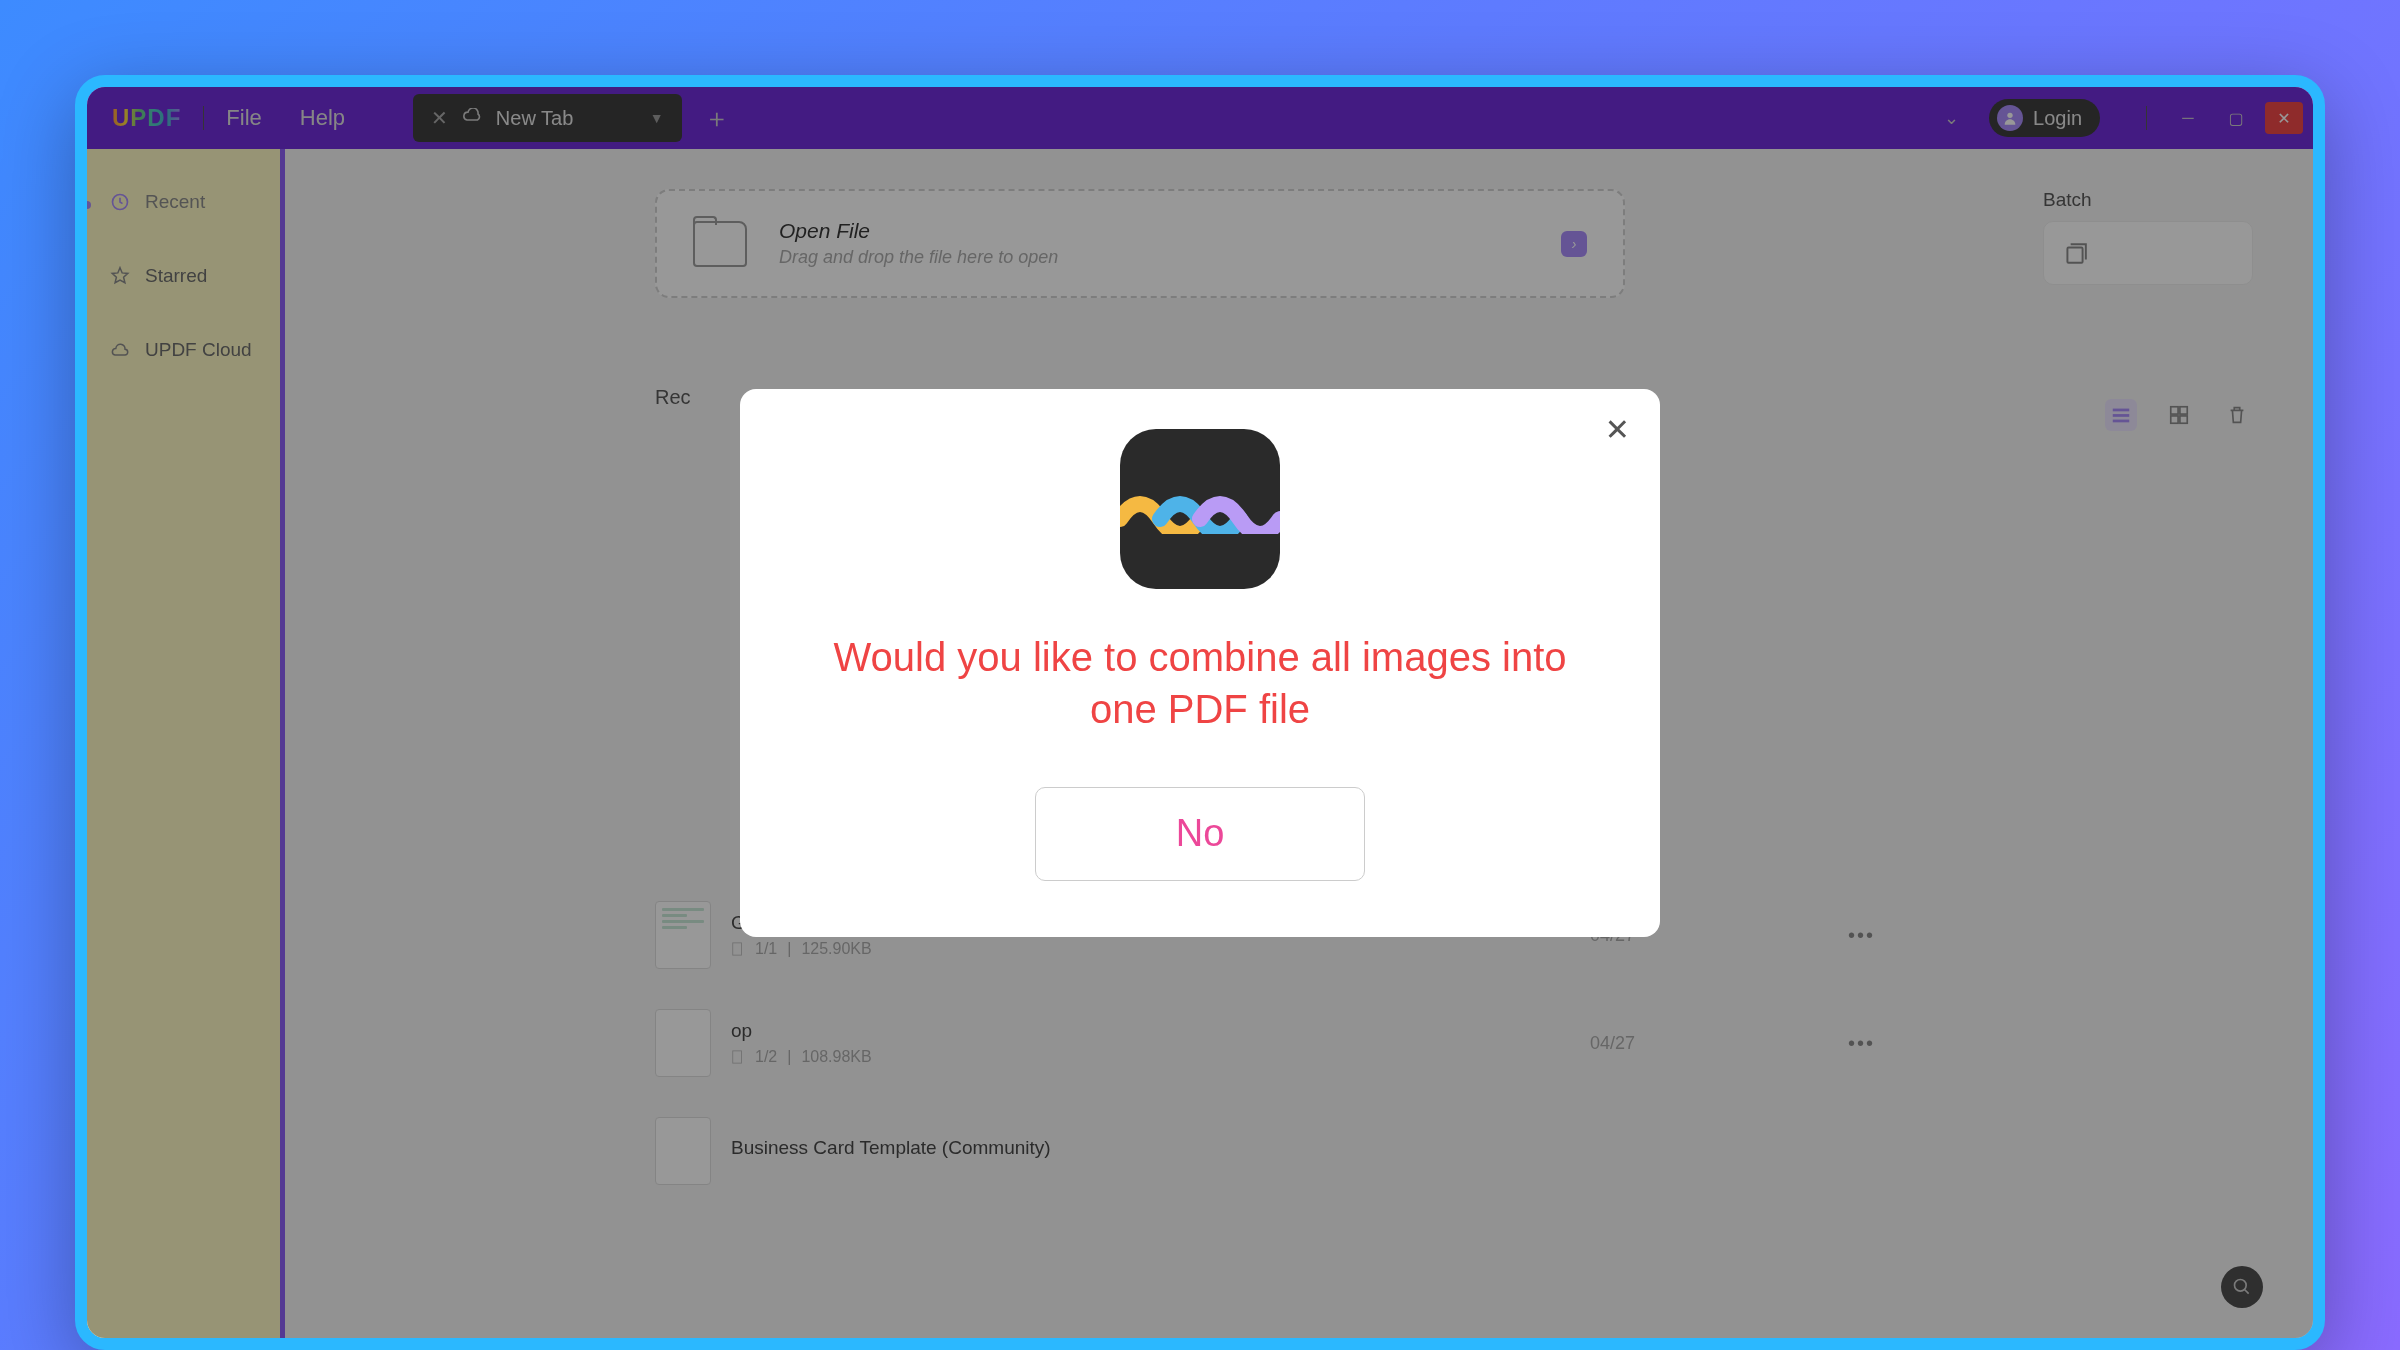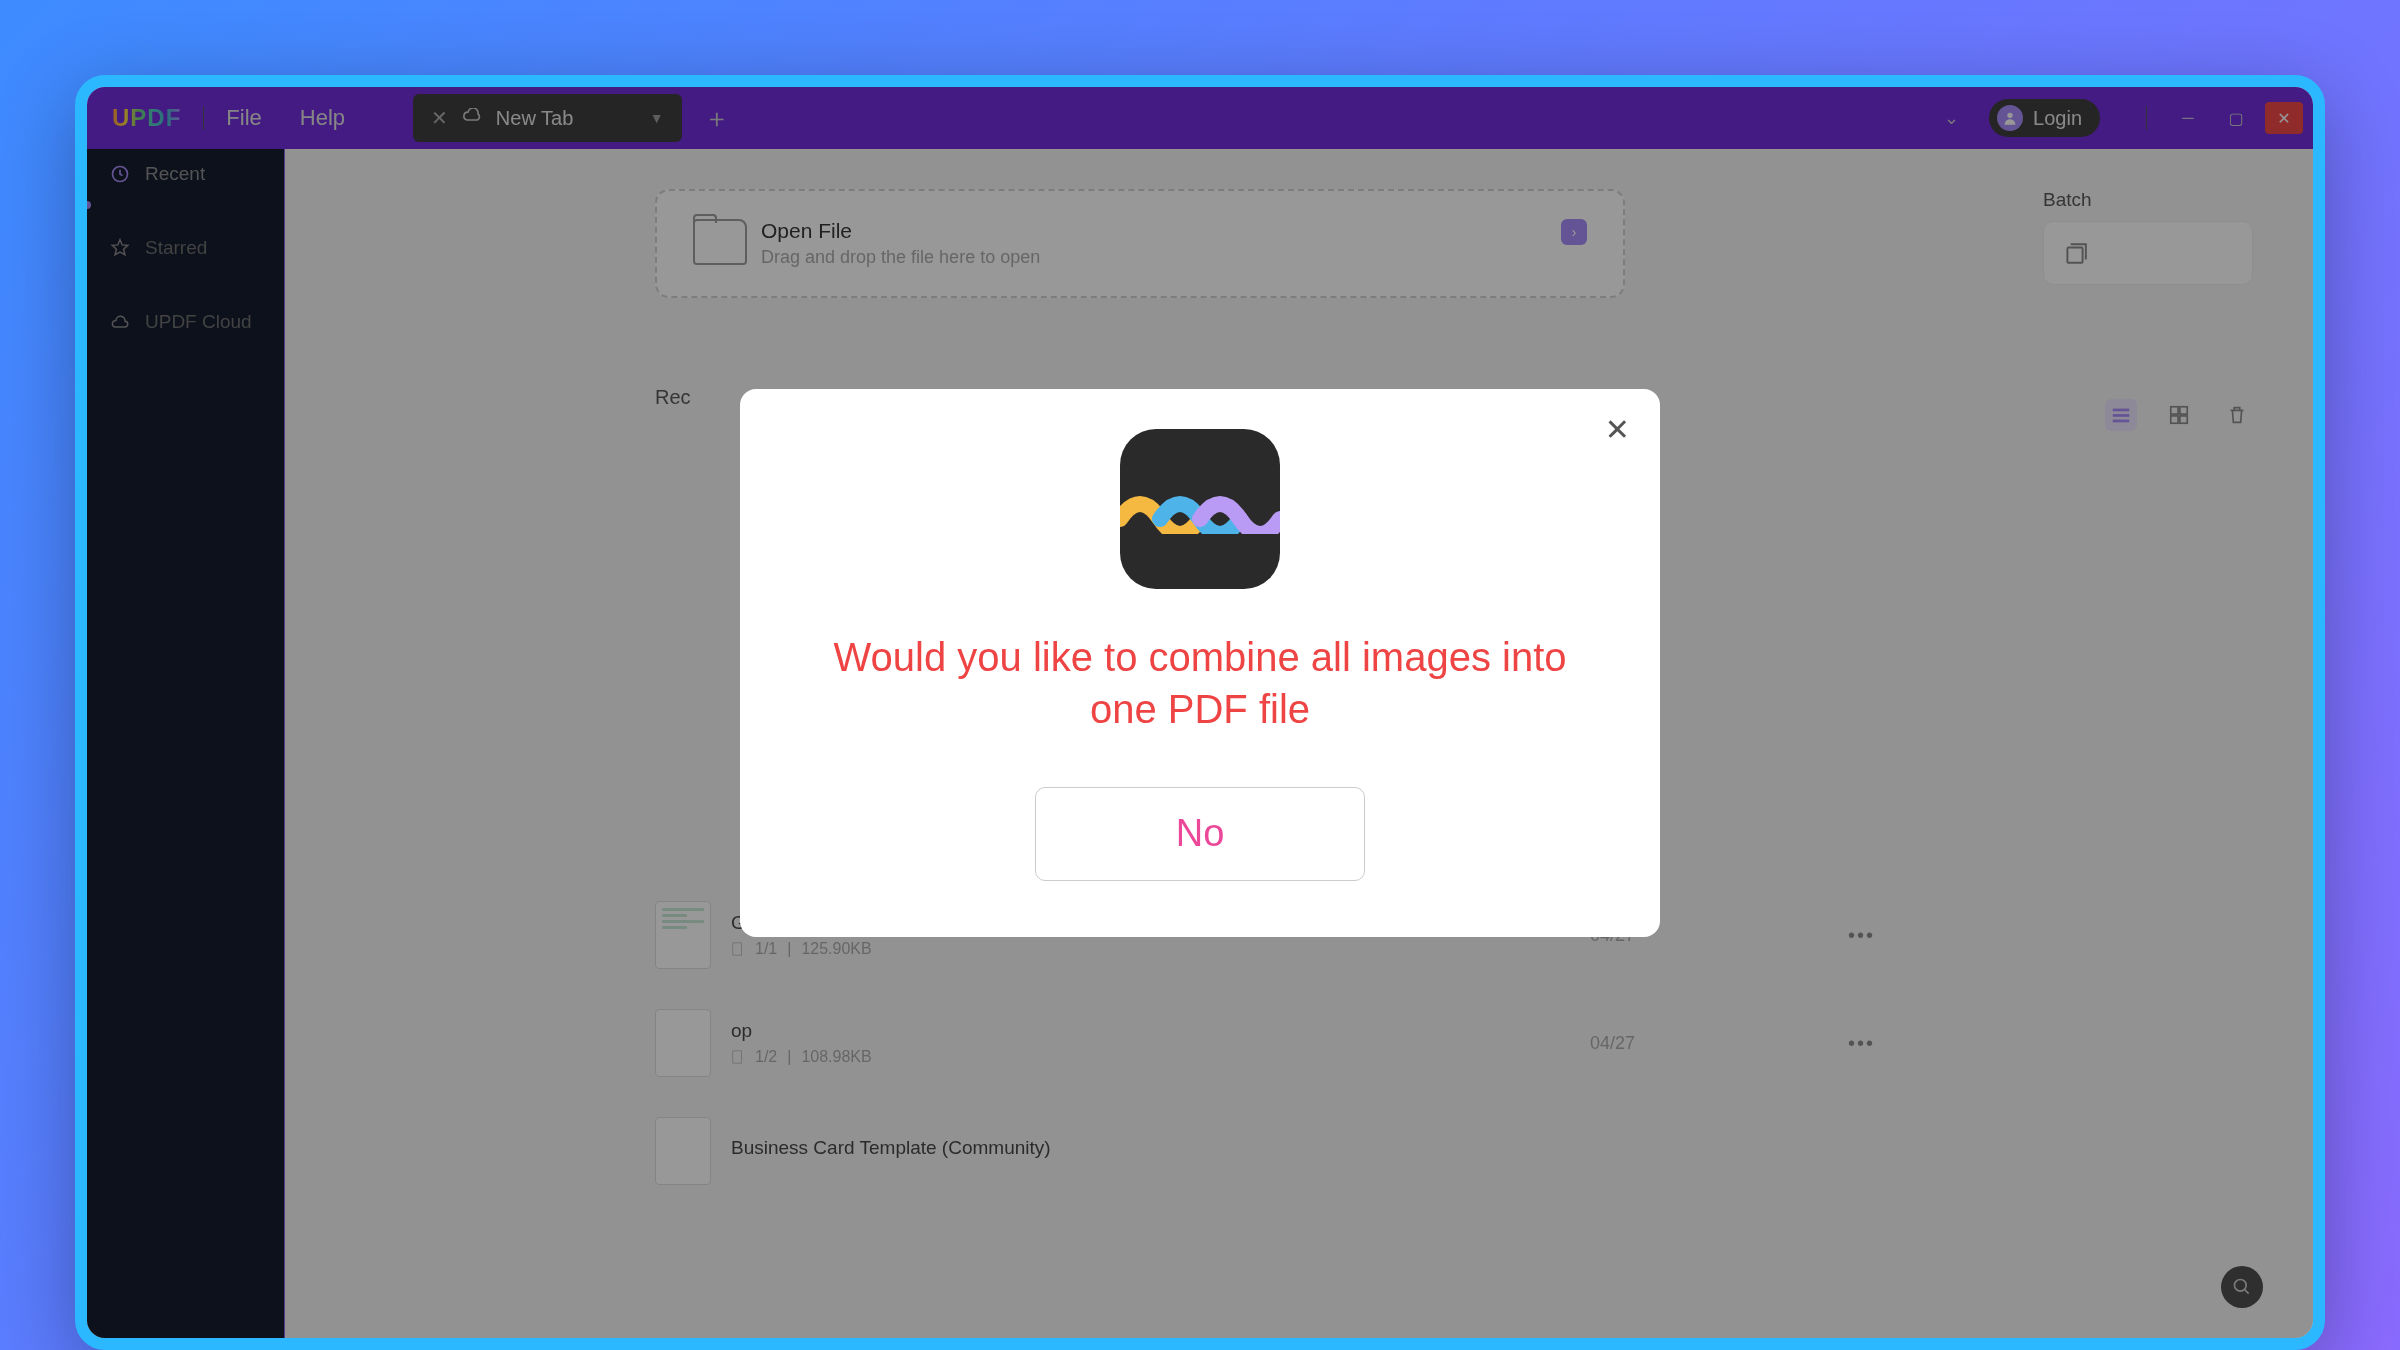--- a/index.html
+++ b/index.html
@@ -70,39 +70,39 @@
 .login-text { color: #e5e5e5; font-size: 20px; }
 .win-controls { display: flex; gap: 10px; }
 .win-btn {
   width: 38px; height: 32px; display: flex;
   align-items: center; justify-content: center;
   color: #ccc; border-radius: 4px; cursor: pointer; font-size: 16px;
 }
 .win-close { background: #ef4444; color: #fff; }
 .app-body { display: flex; height: calc(100% - 62px); position: relative; }
 .sidebar {
-  width: 198px; background: #0f172a; 
-  border-right: 1px solid #8b5cf6;
+  width: 198px; background: #fef9c3; padding-top: 28px;
+  border-right: 5px solid #8b5cf6;
 }
 .sidebar-indicator {
   position: absolute; left: -4px; top: 52px;
   width: 8px; height: 8px; border-radius: 50%; background: #a78bfa;
 }
 .nav-item {
   display: flex; align-items: center; gap: 14px;
   padding: 14px 22px; color: #6b6b6b; font-size: 19px; cursor: pointer;
   margin-bottom: 24px;
 }
 .nav-item.active { color: #8b8b8b; }
 .nav-icon { width: 22px; height: 22px; display: flex; align-items: center; justify-content: center; }
 .main { flex: 1; padding: 40px 90px 0 370px; position: relative; }
 .open-file-card {
   border: 2px dashed #d0d0d0; border-radius: 14px;
-  padding: 28px 36px; display: flex; align-items: flex-start; gap: 14px;
-  background: #fff; max-width: 970px;
+  padding: 28px 36px; display: flex; align-items: center; gap: 32px;
+  background: #fff; max-width: 970px; font-style: italic;
 }
 .file-icon {
   width: 54px; height: 46px; border: 2.5px solid #9b9b9b;
   border-radius: 4px 8px 4px 4px; position: relative;
 }
 .file-icon::before {
   content: ''; position: absolute; top: -7px; left: -2.5px;
   width: 20px; height: 7px; border: 2.5px solid #9b9b9b;
   border-bottom: none; border-radius: 4px 4px 0 0;
 }

